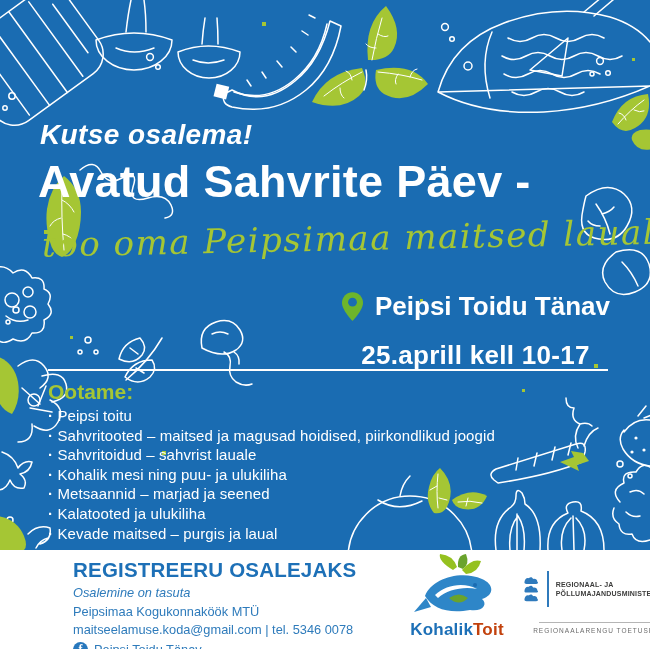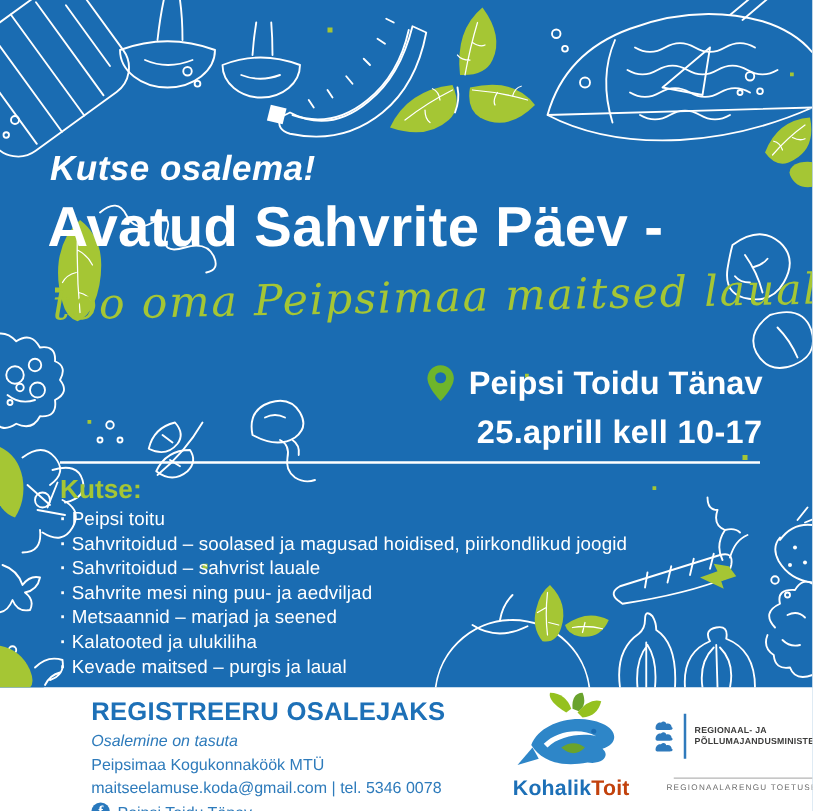--- a/index.html
+++ b/index.html
@@ -13,21 +13,21 @@
           font-weight:600;letter-spacing:.4px;}
   .title{position:absolute;left:38px;top:156px;margin:0;color:#fff;font-size:45px;
          font-weight:700;letter-spacing:.3px;white-space:nowrap;}
   .script{position:absolute;left:42px;top:218px;color:#a5c634;font-family:"DejaVu Serif",serif;
           font-style:italic;font-size:34px;letter-spacing:1.5px;transform:rotate(-1.2deg);
           white-space:nowrap;font-weight:400;}
   .location{position:absolute;right:40px;top:291px;text-align:right;color:#fff;
             font-weight:700;font-size:26px;line-height:1.2;}
   .loc-row{display:flex;align-items:center;justify-content:flex-end;gap:11px;}
   .pin{width:23px;height:31px;display:block;}
-  .loc-date{margin-top:8px;letter-spacing:.3px;}
+  .loc-date{margin-top:18px;letter-spacing:.3px;text-align:center;}
   .divider{position:absolute;left:48px;top:369px;width:560px;height:2px;background:#fff;}
   .ootame{position:absolute;left:48px;top:380px;color:#a5c634;font-size:21px;font-weight:700;}
   .list{position:absolute;left:44px;top:402px;margin:4px;padding:0;list-style:none;color:#fff;
         font-size:15px;line-height:19.6px;letter-spacing:.1px;}
   .list li::before{content:"·  ";font-weight:700;}
 
   .footer{position:absolute;left:0;top:550px;width:650px;height:99px;background:#fff;margin-left:35px;}
   .f-left{position:absolute;left:38px;top:8px;color:#2e7bbb;}
   .reg{color:#1d70b7;font-size:20.5px;font-weight:700;letter-spacing:.2px;}
   .f-line{font-size:12.8px;margin-top:3.2px;line-height:1.2;}
@@ -242,26 +242,26 @@
         <svg class="pin" viewBox="0 0 24 32">
           <path fill="#6eb52b" d="M12,1 C5.9,1 1,5.9 1,12 c0,8 11,19 11,19 s11,-11 11,-19 C23,5.9 18.1,1 12,1 Z"></path>
           <circle fill="#1a6cb2" cx="12" cy="11.5" r="4.6"></circle>
         </svg>
         <span>Peipsi Toidu Tänav</span>
       </div>
       <div class="loc-date">25.aprill kell 10-17</div>
     </div>
 
     <div class="divider"></div>
-    <div class="ootame">Kutse:</div>
+    <div class="ootame">Ootame:</div>
     <ul class="list">
       <li>Peipsi toitu</li>
-      <li>Sahvritoidud – soolased ja magusad hoidised, piirkondlikud joogid</li>
+      <li>Sahvritooted – maitsed ja magusad hoidised, piirkondlikud joogid</li>
       <li>Sahvritoidud – sahvrist lauale</li>
-      <li>Sahvrite mesi ning puu- ja aedviljad</li>
+      <li>Kohalik mesi ning puu- ja ulukiliha</li>
       <li>Metsaannid – marjad ja seened</li>
       <li>Kalatooted ja ulukiliha</li>
       <li>Kevade maitsed – purgis ja laual</li>
     </ul>
   </div>
 
   <div class="footer">
     <div class="f-left">
       <div class="reg">REGISTREERU OSALEJAKS</div>
       <div class="f-line note">Osalemine on tasuta</div>

